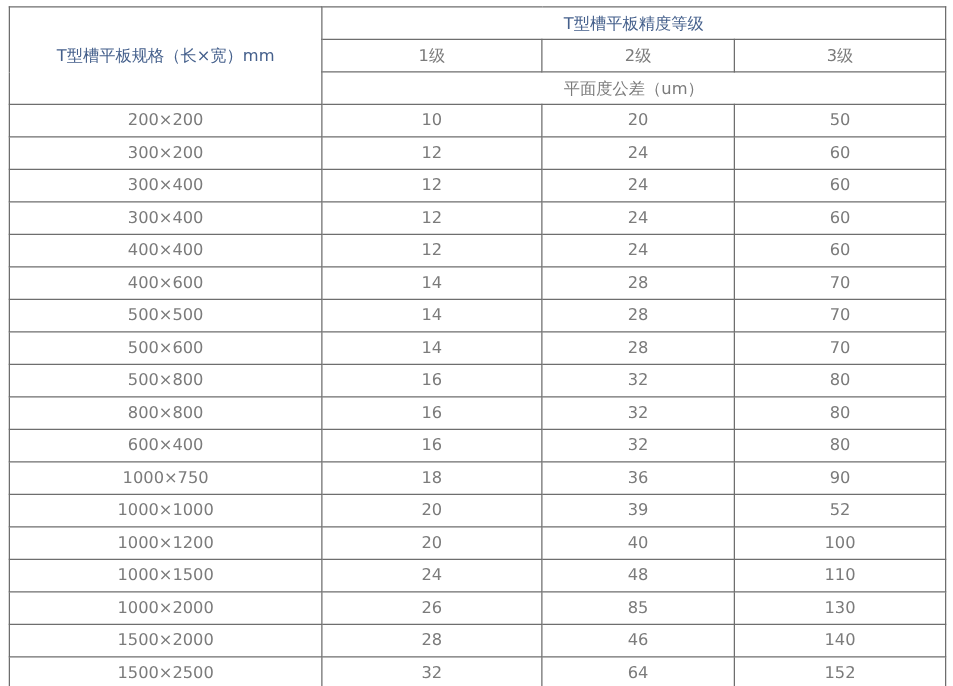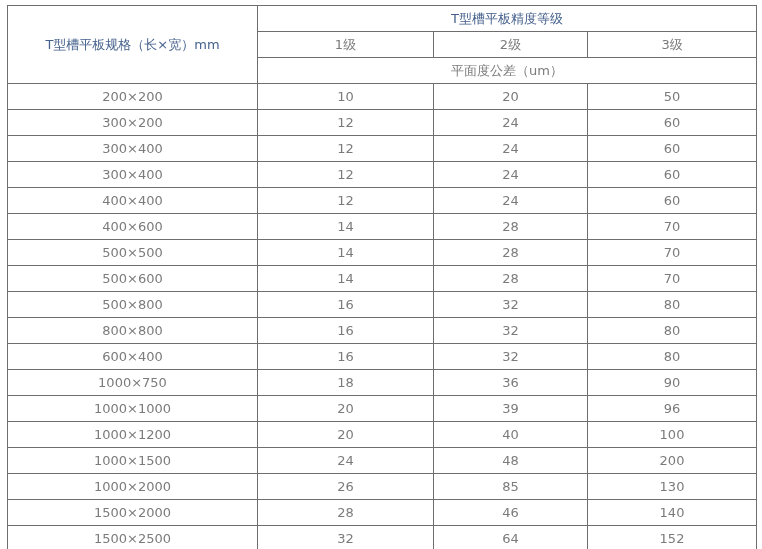--- a/index.html
+++ b/index.html
@@ -126,33 +126,33 @@
       <tr>
         <td>1000×750</td>
         <td>18</td>
         <td>36</td>
         <td>90</td>
       </tr>
       <tr>
         <td>1000×1000</td>
         <td>20</td>
         <td>39</td>
-        <td>96</td>
+        <td>52</td>
       </tr>
       <tr>
         <td>1000×1200</td>
         <td>20</td>
         <td>40</td>
         <td>100</td>
       </tr>
       <tr>
         <td>1000×1500</td>
         <td>24</td>
         <td>48</td>
-        <td>200</td>
+        <td>110</td>
       </tr>
       <tr>
         <td>1000×2000</td>
         <td>26</td>
         <td>85</td>
         <td>130</td>
       </tr>
       <tr>
         <td>1500×2000</td>
         <td>28</td>

